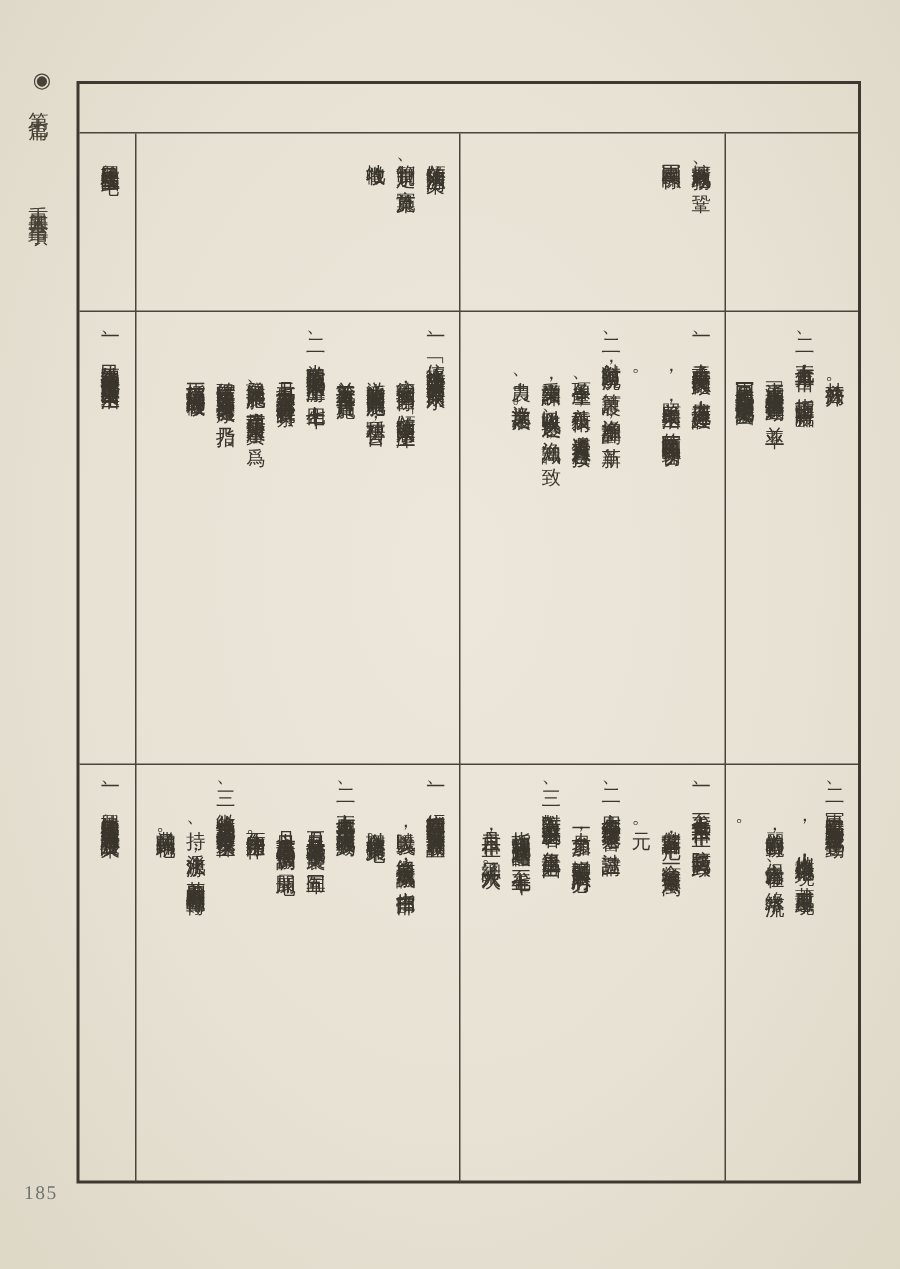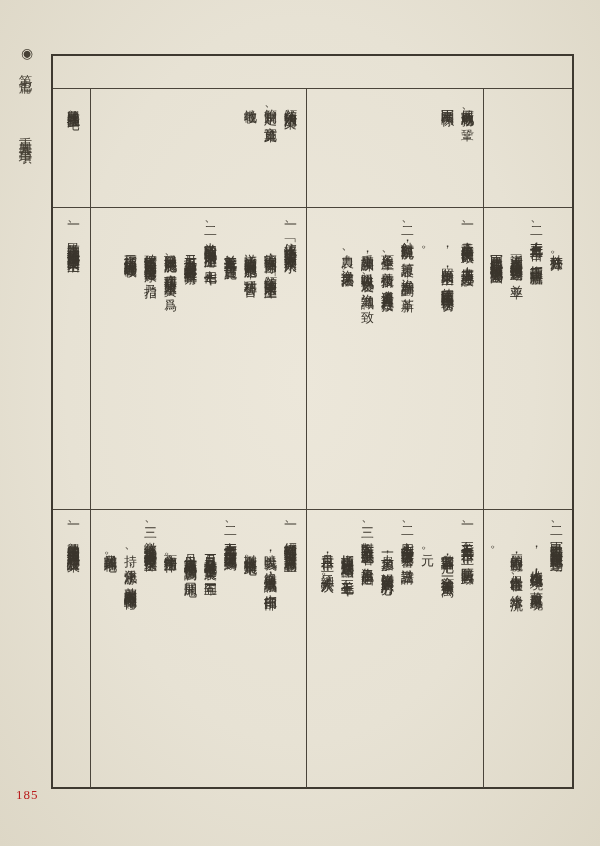--- a/index.html
+++ b/index.html
@@ -29,21 +29,21 @@
   .cell .ind{text-indent:27px;}
   .hdr{padding-top:9px;}
   
   .margin-txt{
     position:absolute;writing-mode:vertical-rl;text-orientation:mixed;
     color:#474136;font-size:13.5px;letter-spacing:3px;left:12px;width:22px;
     text-align:left;
   }
   .bullseye{font-size:14px;letter-spacing:0;}
   #page-num{
-    position:absolute;left:16px;top:787px;color:#b91c1c;
+    position:absolute;left:16px;top:787px;color:#737373;
     font-size:13px;letter-spacing:1px;text-align:right;
   }
 </style>
 </head>
 <body>
 
 <div id="paper"></div>
 
 <div class="margin-txt" style="top:45px;">
   <span class="bullseye">◉</span>

